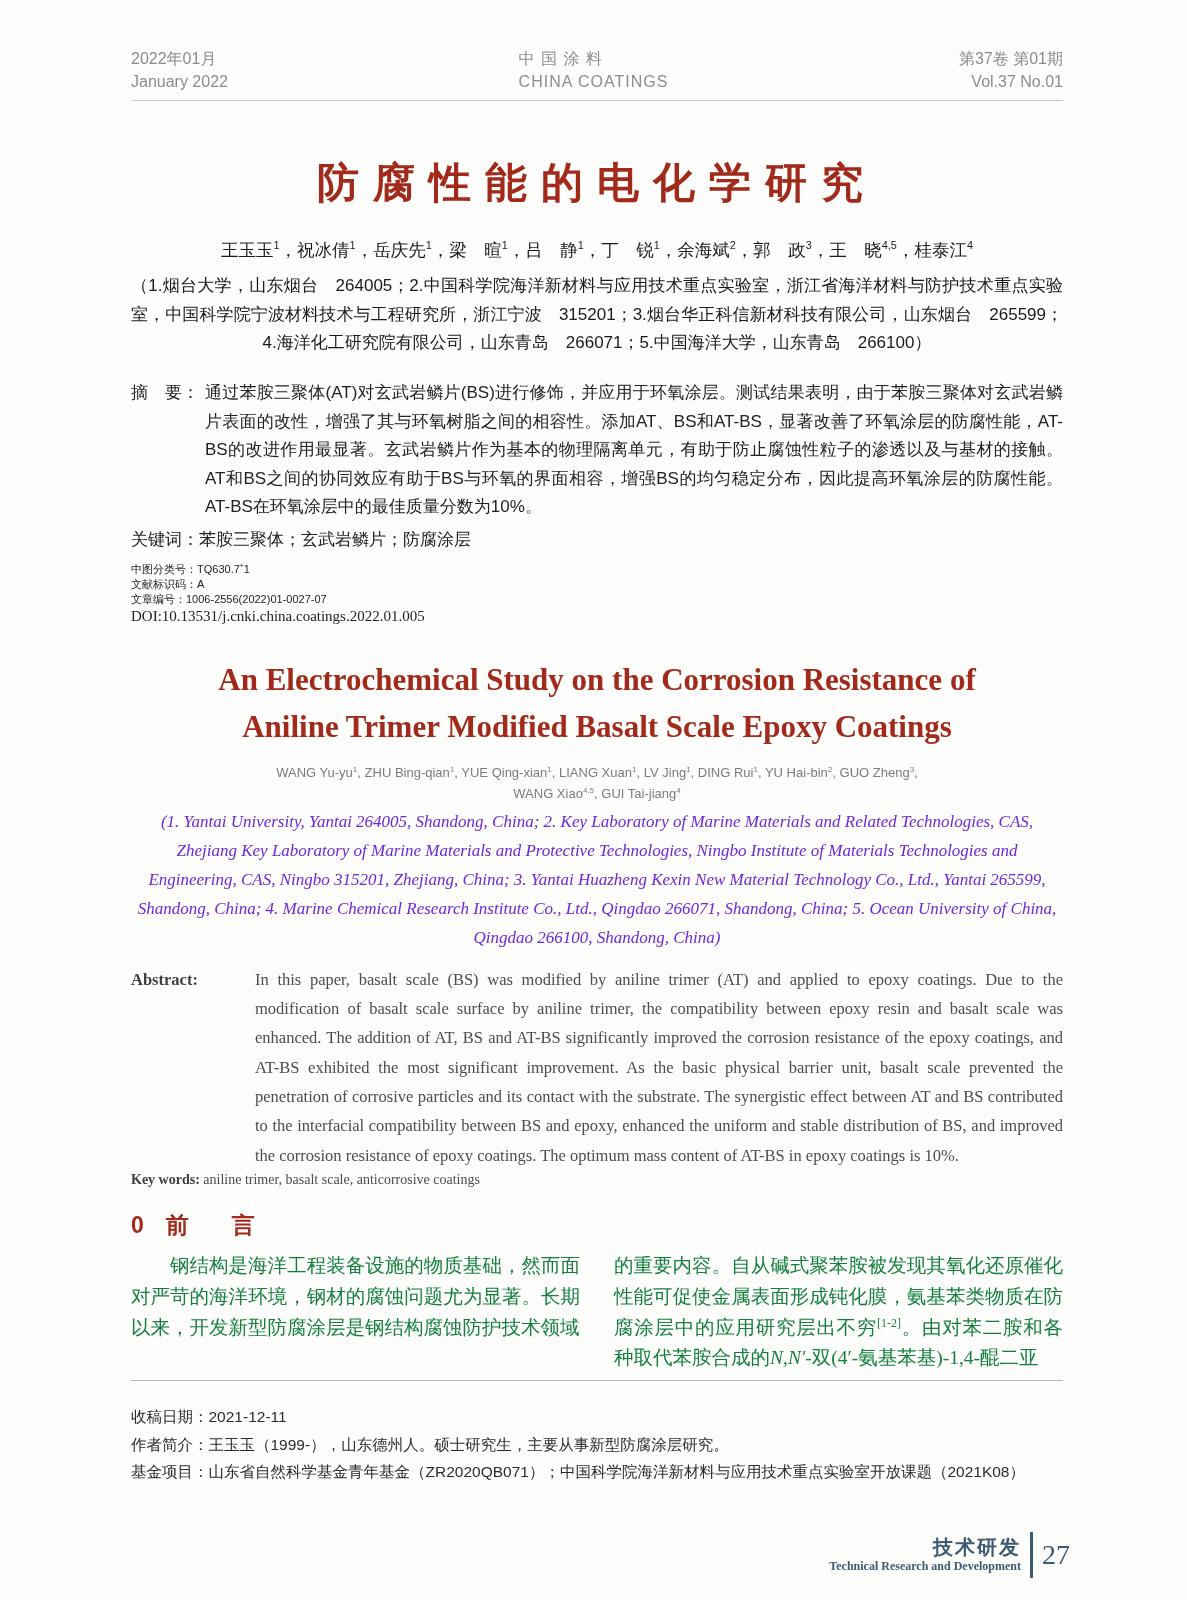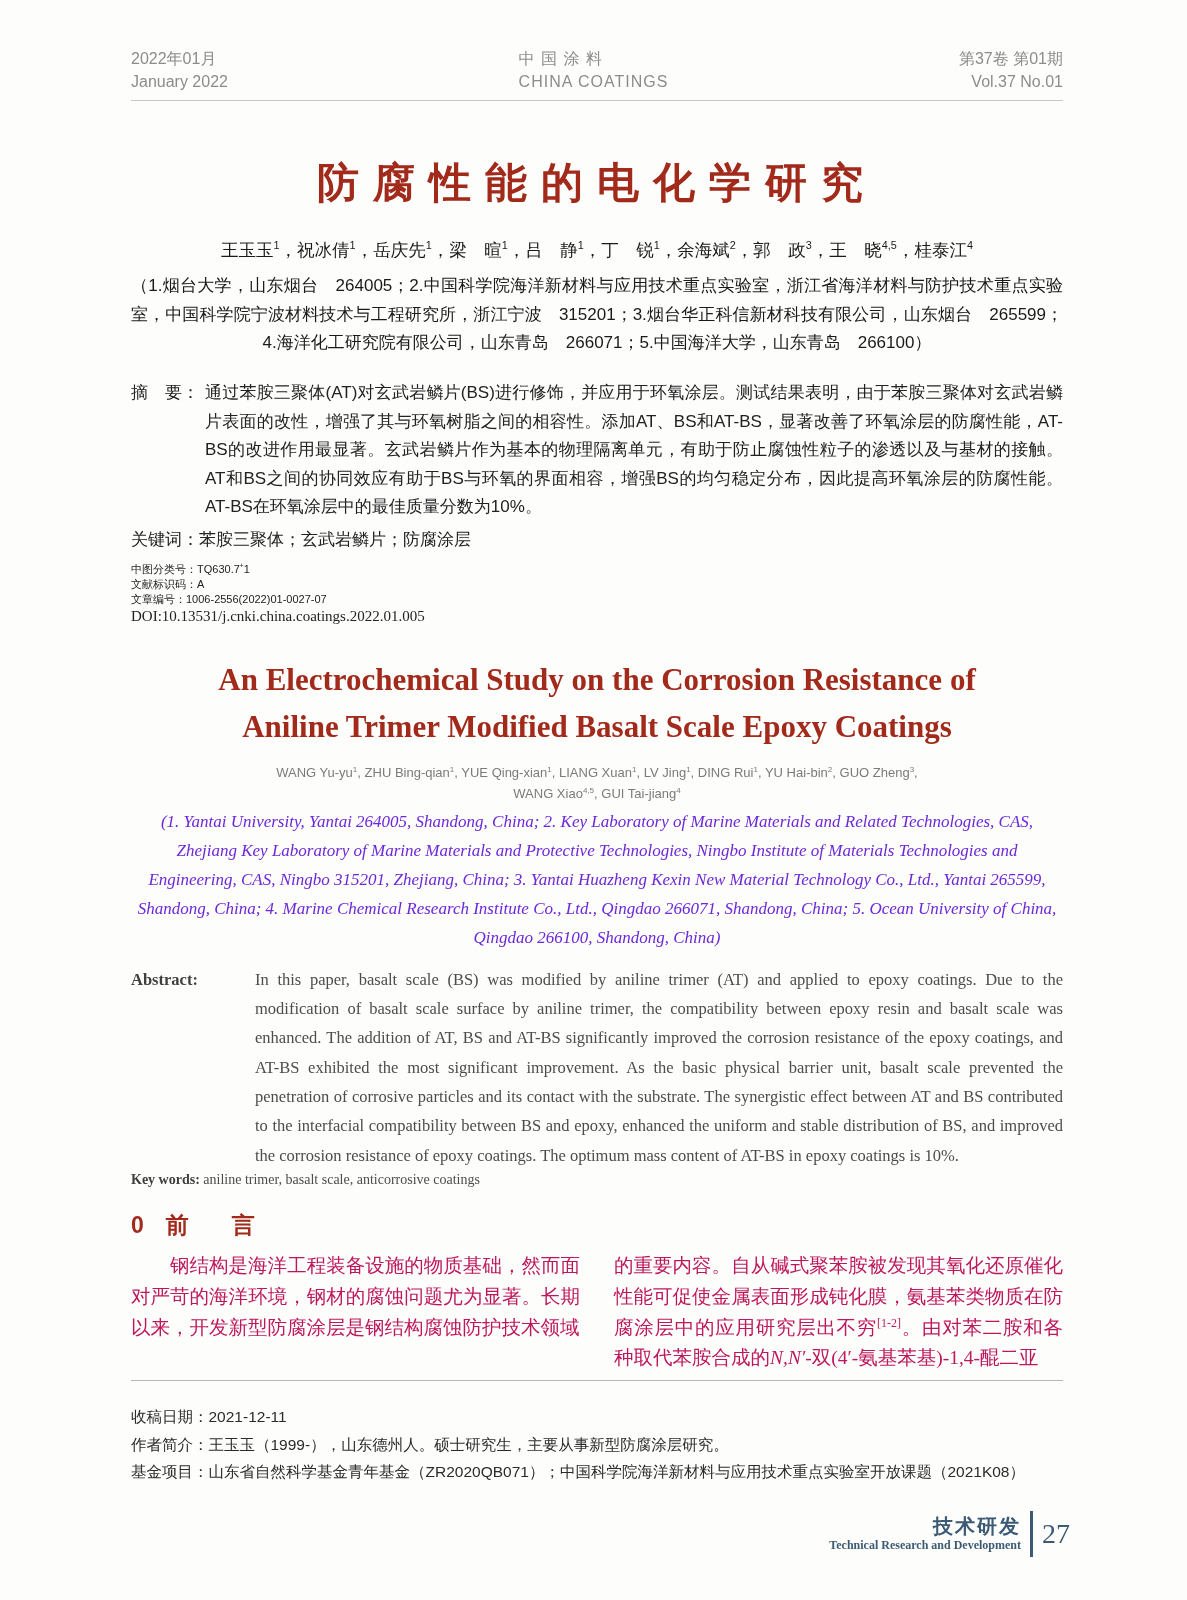--- a/index.html
+++ b/index.html
@@ -42,31 +42,31 @@
   .abs-en{margin-top:12px;display:flex;font-family:"Liberation Serif",serif;font-size:16.5px;line-height:1.78;color:#4c4c4c;gap:44px;}
   .abs-en .lbl{flex:0 0 80px;font-weight:bold;color:#3f3f3f;}
   .abs-en .txt{flex:1;text-align:justify;}
   .kw-en{margin-top:2px;font-family:"Liberation Serif",serif;font-size:14px;color:#4c4c4c;}
   .kw-en .lbl{font-weight:bold;color:#3f3f3f;}
 
   
   .section-h{margin-top:22px;color:#a22a1b;font-weight:bold;font-size:23px;}
   .section-h .num{margin-right:22px;}
   .section-h .st{letter-spacing:10px;}
-  .body-cols{margin-top:10px;display:flex;gap:34px;font-family:"Liberation Serif",serif;font-size:19.5px;line-height:1.58;color:#be185d;}
+  .body-cols{margin-top:10px;display:flex;gap:34px;font-family:"Liberation Serif",serif;font-size:19.5px;line-height:1.58;color:#15803d;}
   .bcol{flex:1;text-align:justify;}
   .bcol .indent{text-indent:2em;}
   .ref-sup{font-size:12px;}
   .ital{font-style:italic;}
 
   
   .footnotes{margin-top:6px;border-top:1.5px solid #b7b7b7;padding-top:22px;font-size:15.5px;line-height:1.78;color:#2b2b2b;}
 
   
-  .footer{position:absolute;right:117px;bottom:43px;display:flex;align-items:center;color:#3c5a73;}
+  .footer{position:absolute;right:117px;bottom:22px;display:flex;align-items:center;color:#3c5a73;}
   .f-col{text-align:right;padding-right:9px;}
   .f-cn{font-size:20px;font-weight:bold;letter-spacing:2px;line-height:1.2;}
   .f-en{font-size:12px;font-family:"Liberation Serif",serif;font-weight:bold;line-height:1.3;}
   .f-bar{width:3px;height:46px;background:#3c5a73;}
   .f-page{font-size:28px;font-family:"Liberation Serif",serif;padding-left:9px;}
 </style>
 </head>
 <body>
 
 <div class="page">

